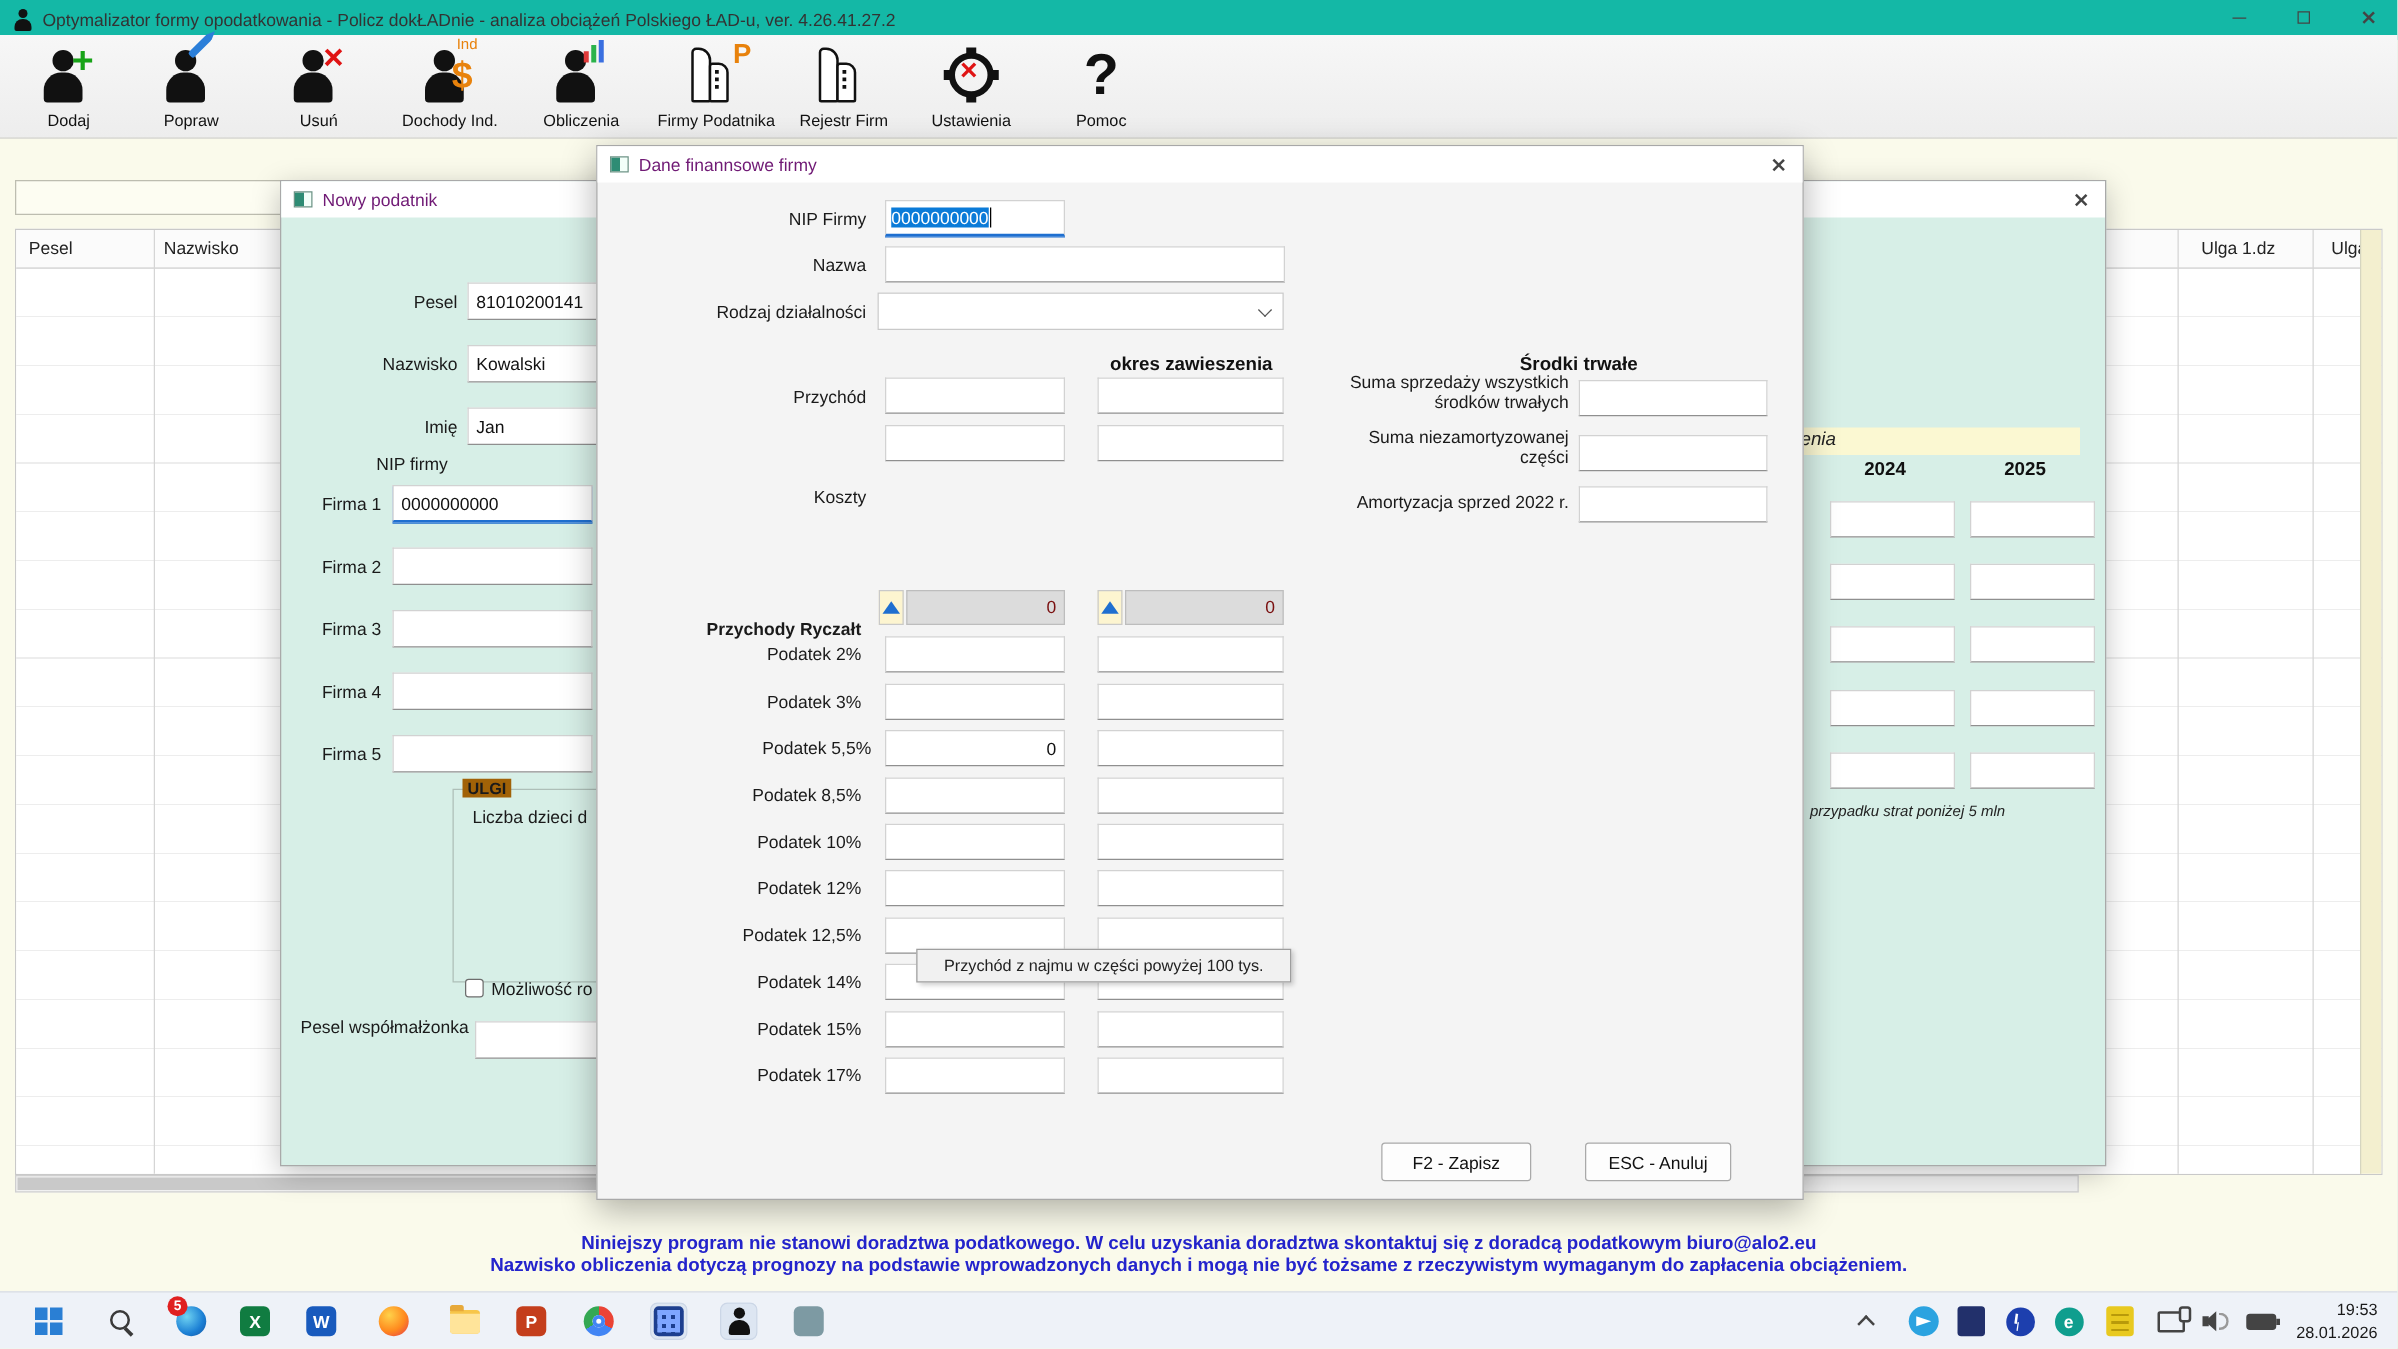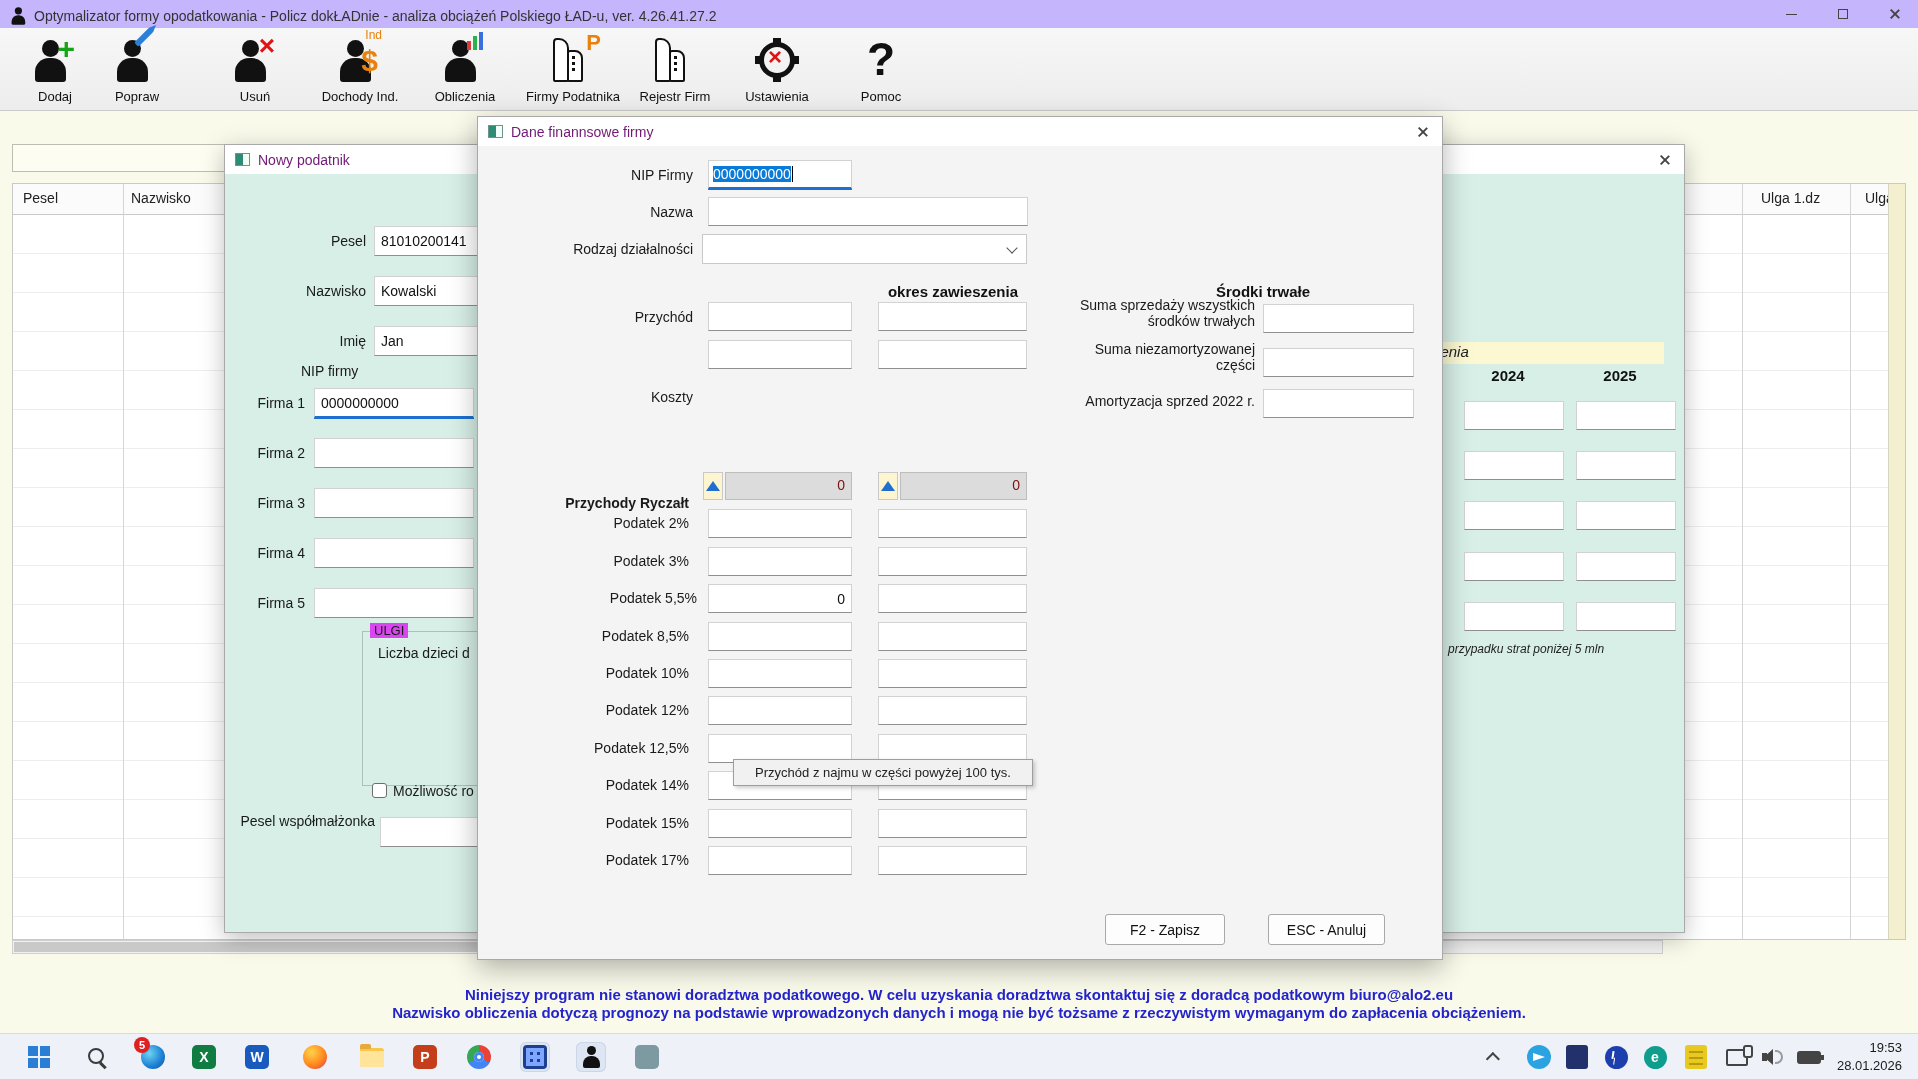--- a/index.html
+++ b/index.html
@@ -2,21 +2,21 @@
 <html><head>
 <meta charset="utf-8">
 <style>
   * { margin:0; padding:0; box-sizing:border-box; }
   html,body { width:1918px; height:1079px; overflow:hidden; }
   body { font-family:"Liberation Sans", sans-serif; color:#1a1a1a; background:#fafaeb; }
   #stage { position:relative; width:1918px; height:1079px; }
 
   
   .titlebar { position:absolute; left:0; top:0; width:1918px; height:32px;
-    background:#c4b5fd; border-bottom:1px solid #d9d9d9; display:flex; align-items:center; }
+    background:#14b8a6; border-bottom:1px solid #d9d9d9; display:flex; align-items:center; }
   .titlebar .title { font-size:14px; color:#333; margin-left:6px; white-space:nowrap; }
   .win-ctrl { position:absolute; top:0; height:28px; width:46px; display:flex; align-items:center; justify-content:center; }
   .glyph-line { width:11px; height:0; border-top:1.6px solid #444; }
   .glyph-box  { width:10px; height:10px; border:1.4px solid #444; }
   .glyph-x { position:relative; width:12px; height:12px; }
   .glyph-x::before,.glyph-x::after { content:""; position:absolute; left:5px; top:0; width:1.6px; height:12px; background:#444; }
   .glyph-x::before { transform:rotate(45deg);} .glyph-x::after { transform:rotate(-45deg);}
 
   
   .toolbar { position:absolute; left:0; top:28px; width:1918px; height:83px;
@@ -80,21 +80,21 @@
     font-family:"Liberation Sans",sans-serif; padding:0 6px; color:#111; }
   .lab { position:absolute; font-size:14px; color:#1a1a1a; text-align:right; }
   .bhdr { position:absolute; font-size:15px; font-weight:bold; color:#111; text-align:center; }
 
   
   .np { position:absolute; left:224px; top:144px; width:1461px; height:789px;
     background:#d7efe7; border:1px solid #a9a9a9; box-shadow:0 6px 22px rgba(0,0,0,.25); z-index:5; }
   .np .inp { height:30px; }
   .focus-line { border-bottom:2px solid #1f6fd0 !important; box-shadow:0 1px 0 #1f6fd0; }
   .ulgi-box { position:absolute; left:137px; top:486px; width:420px; height:155px; border:1px solid #aebfb8; }
-  .ulgi-lab { position:absolute; left:145px; top:478px; background:#d946ef; padding:0 4px; font-size:13px; font-weight:normal; }
+  .ulgi-lab { position:absolute; left:145px; top:478px; background:#a16207; padding:0 4px; font-size:13px; font-weight:bold; }
   .cb { position:absolute; width:15px; height:15px; border:1px solid #6d6d6d; border-radius:3px; background:#fff; }
   .yellow-strip { position:absolute; left:1126px; top:197px; width:313px; height:22px; background:#fbf8d2;
     font-style:italic; font-size:15px; padding:1px 6px; color:#222; }
   .note-it { position:absolute; font-style:italic; font-size:12px; color:#222; }
 
   
   .fin { position:absolute; left:477px; top:116px; width:966px; height:844px;
     background:#f4f4f4; border:1px solid #a8a8a8; box-shadow:0 8px 26px rgba(0,0,0,.3); z-index:10; }
   .fin .inp { position:absolute; height:29px; }
   .sel-field { position:absolute; left:230px; top:43px; width:144px; height:29px; background:#fff;
@@ -192,21 +192,21 @@
     <div class="tool-btn" style="left:0px;">
       <span class="ico-wrap">
           <span class="person">
             <span class="head"></span>
             <span class="bodyy"></span>
             <span class="badge green">+</span>
           </span>
         </span>
       <span class="lbl">Dodaj</span>
     </div>
-    <div class="tool-btn" style="left:82px;">
+    <div class="tool-btn" style="left:98px;">
       <span class="ico-wrap">
           <span class="person">
             <span class="head"></span>
             <span class="bodyy"></span>
             <span class="pencil"></span>
           </span>
         </span>
       <span class="lbl">Popraw</span>
     </div>
     <div class="tool-btn" style="left:200px;">

